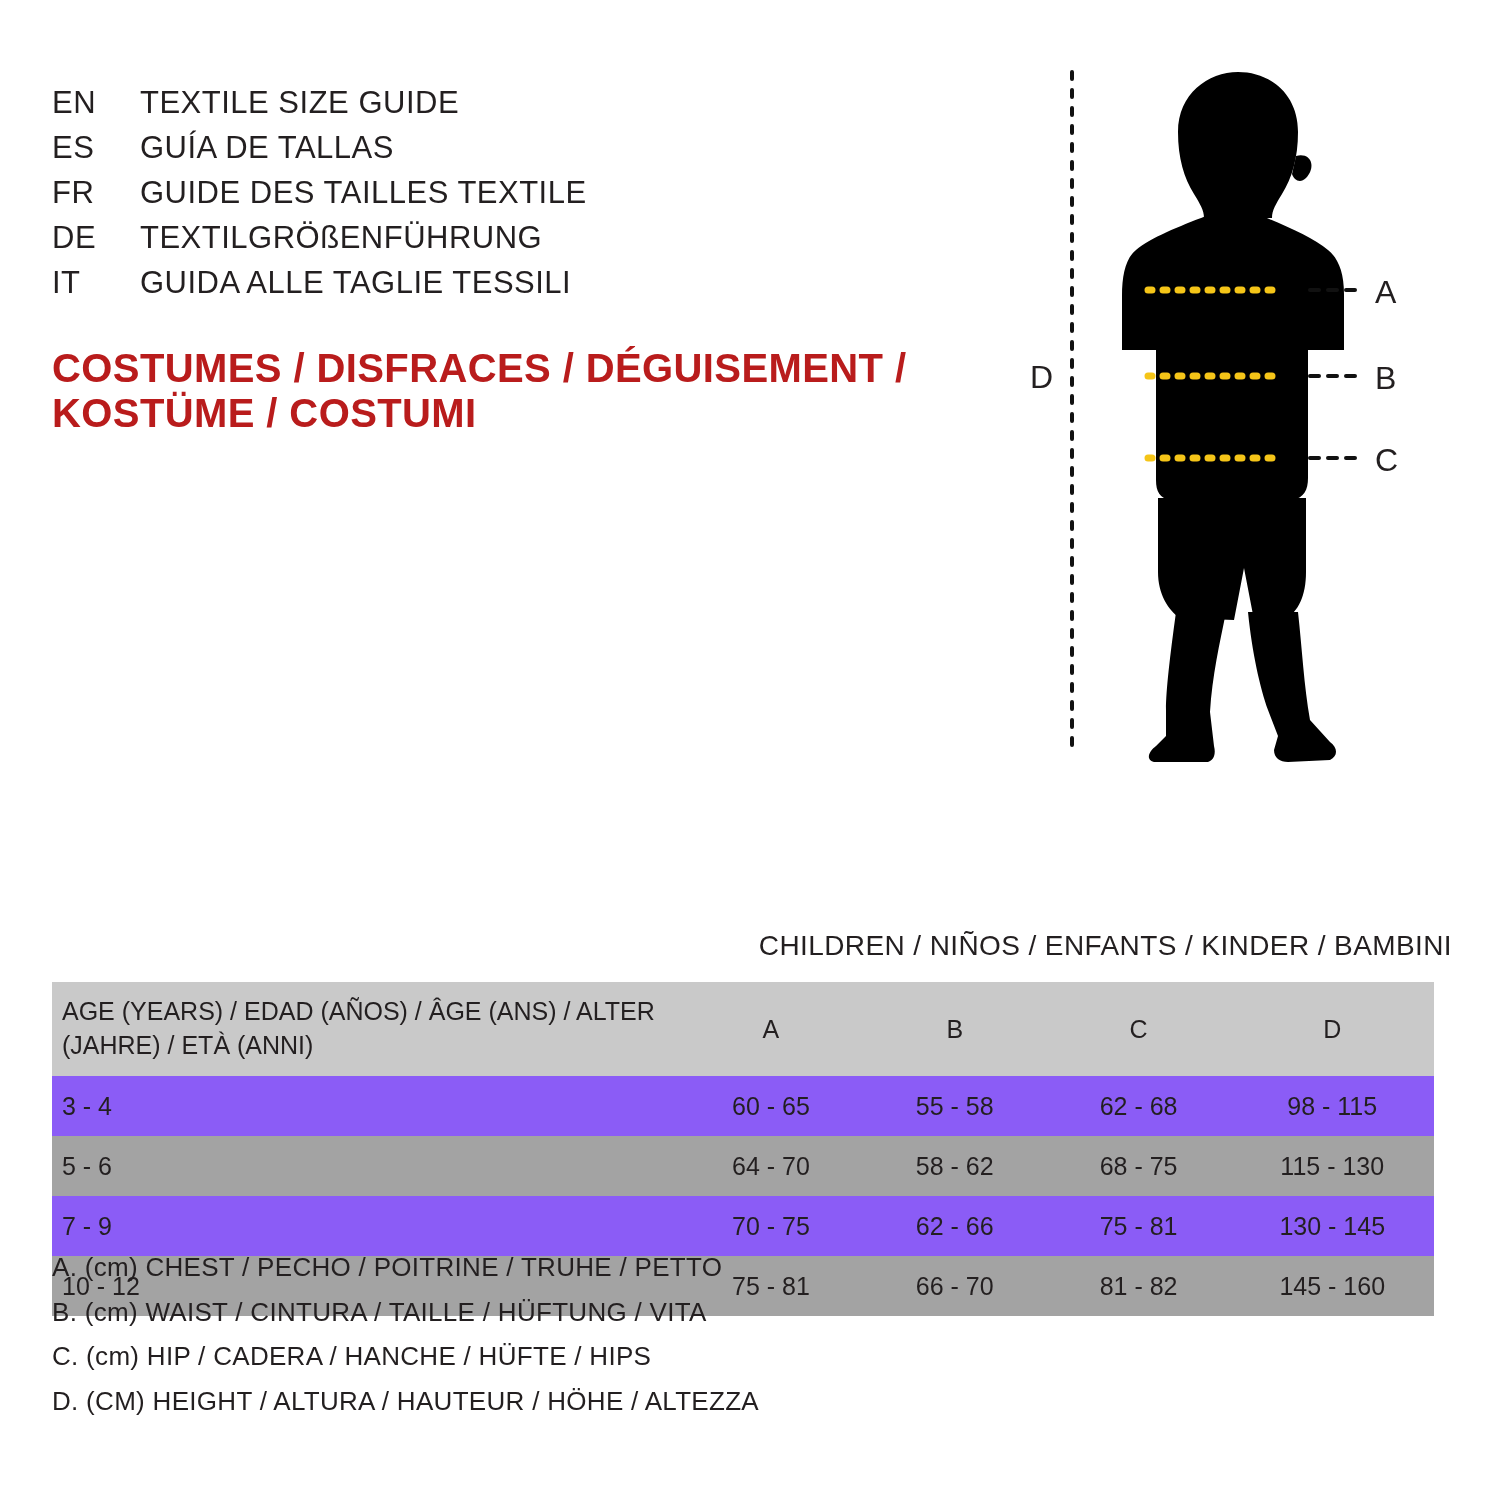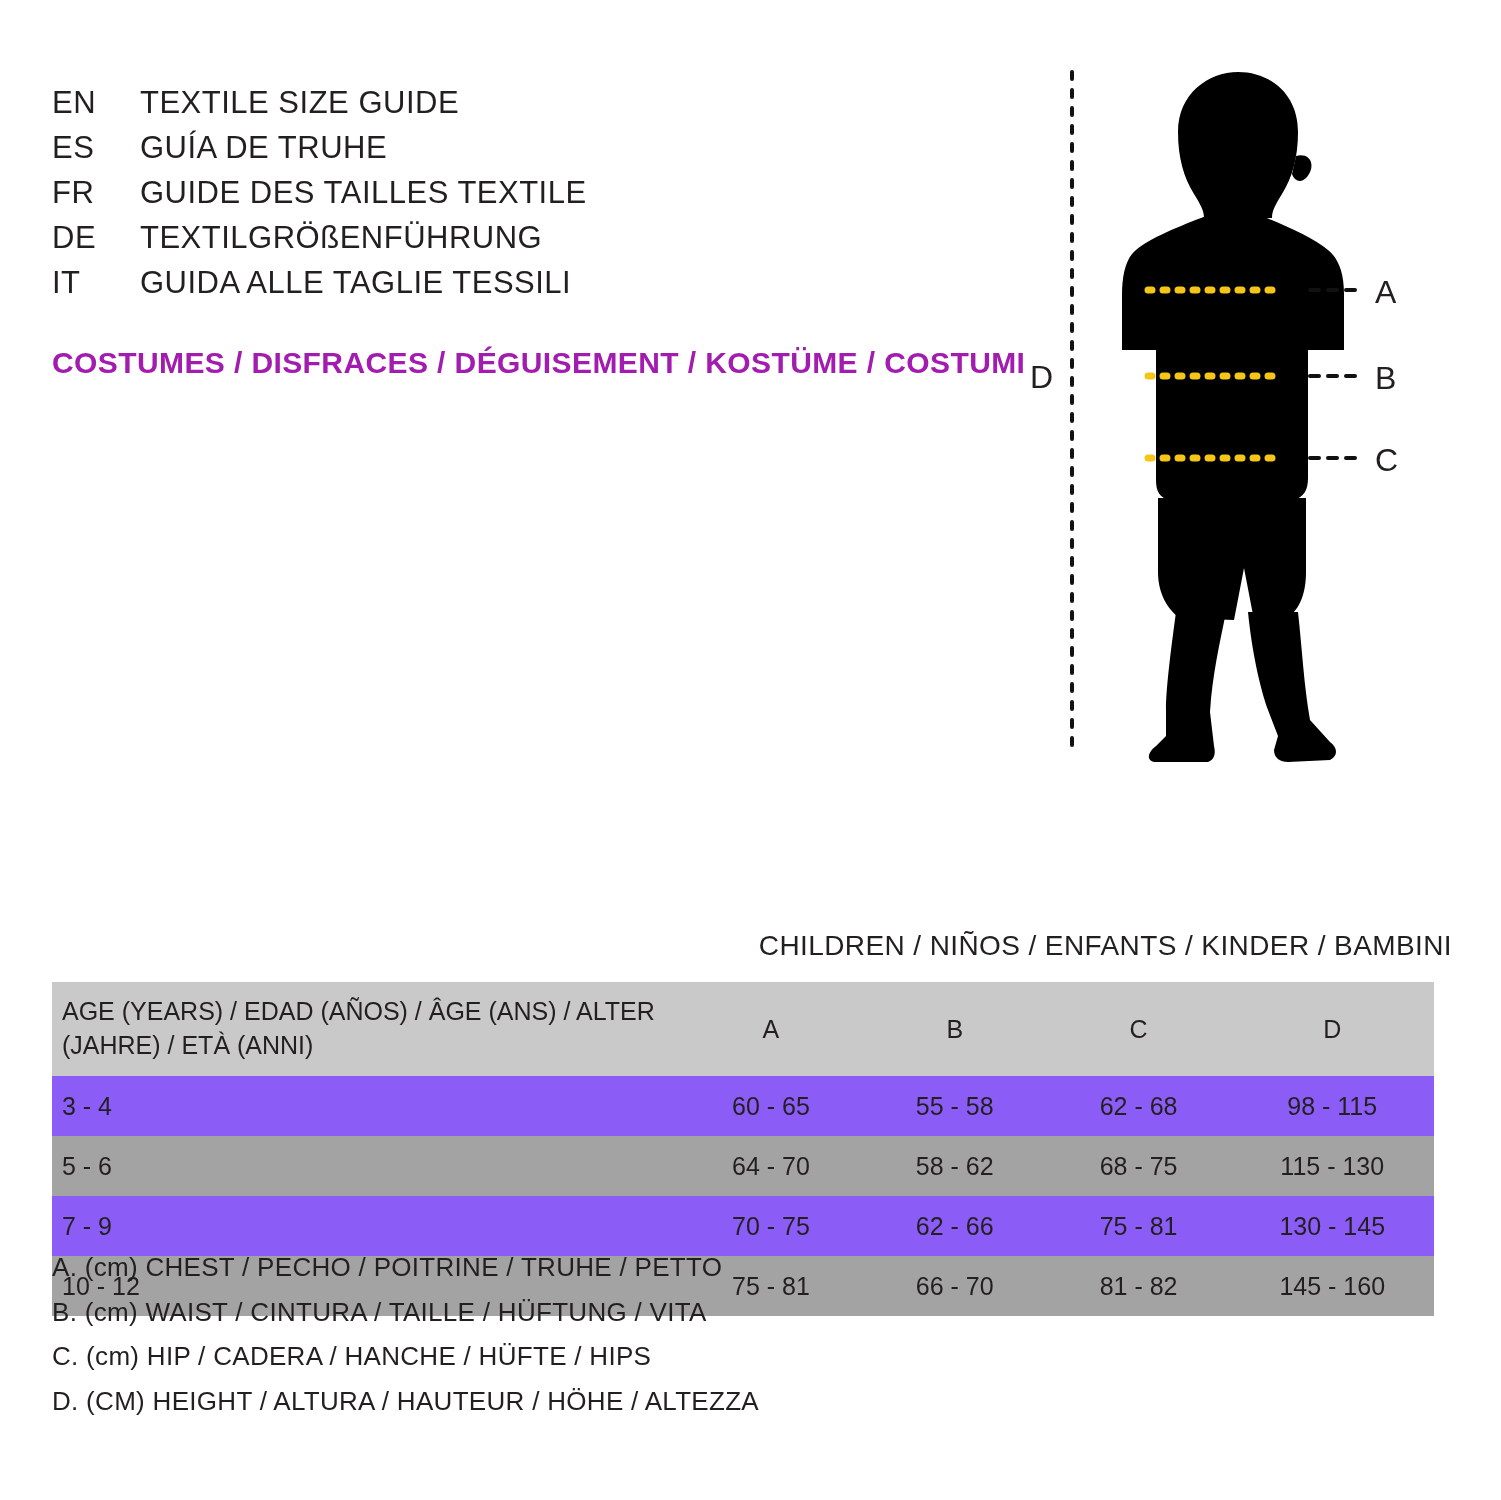--- a/index.html
+++ b/index.html
@@ -33,24 +33,24 @@
   }
   .lang-code {
     width: 88px;
     flex: 0 0 88px;
   }
   .lang-text {
     flex: 1 1 auto;
   }
   .costumes-line {
     margin-top: 40px;
-    font-size: 30px;
+    font-size: 40px;
     font-weight: bold;
     letter-spacing: 0.4px;
-    color: #a21caf;
+    color: #b91c1c;
   }
 
   
   .figure-area {
     position: absolute;
     left: 1030px;
     top: 60px;
     width: 440px;
     height: 710px;
   }
@@ -129,21 +129,21 @@
 </head>
 <body>
 
 <div class="header">
   <div class="lang-row">
     <span class="lang-code">EN</span>
     <span class="lang-text">TEXTILE SIZE GUIDE</span>
   </div>
   <div class="lang-row">
     <span class="lang-code">ES</span>
-    <span class="lang-text">GUÍA DE TRUHE</span>
+    <span class="lang-text">GUÍA DE TALLAS</span>
   </div>
   <div class="lang-row">
     <span class="lang-code">FR</span>
     <span class="lang-text">GUIDE DES TAILLES TEXTILE</span>
   </div>
   <div class="lang-row">
     <span class="lang-code">DE</span>
     <span class="lang-text">TEXTILGRÖßENFÜHRUNG</span>
   </div>
   <div class="lang-row">

